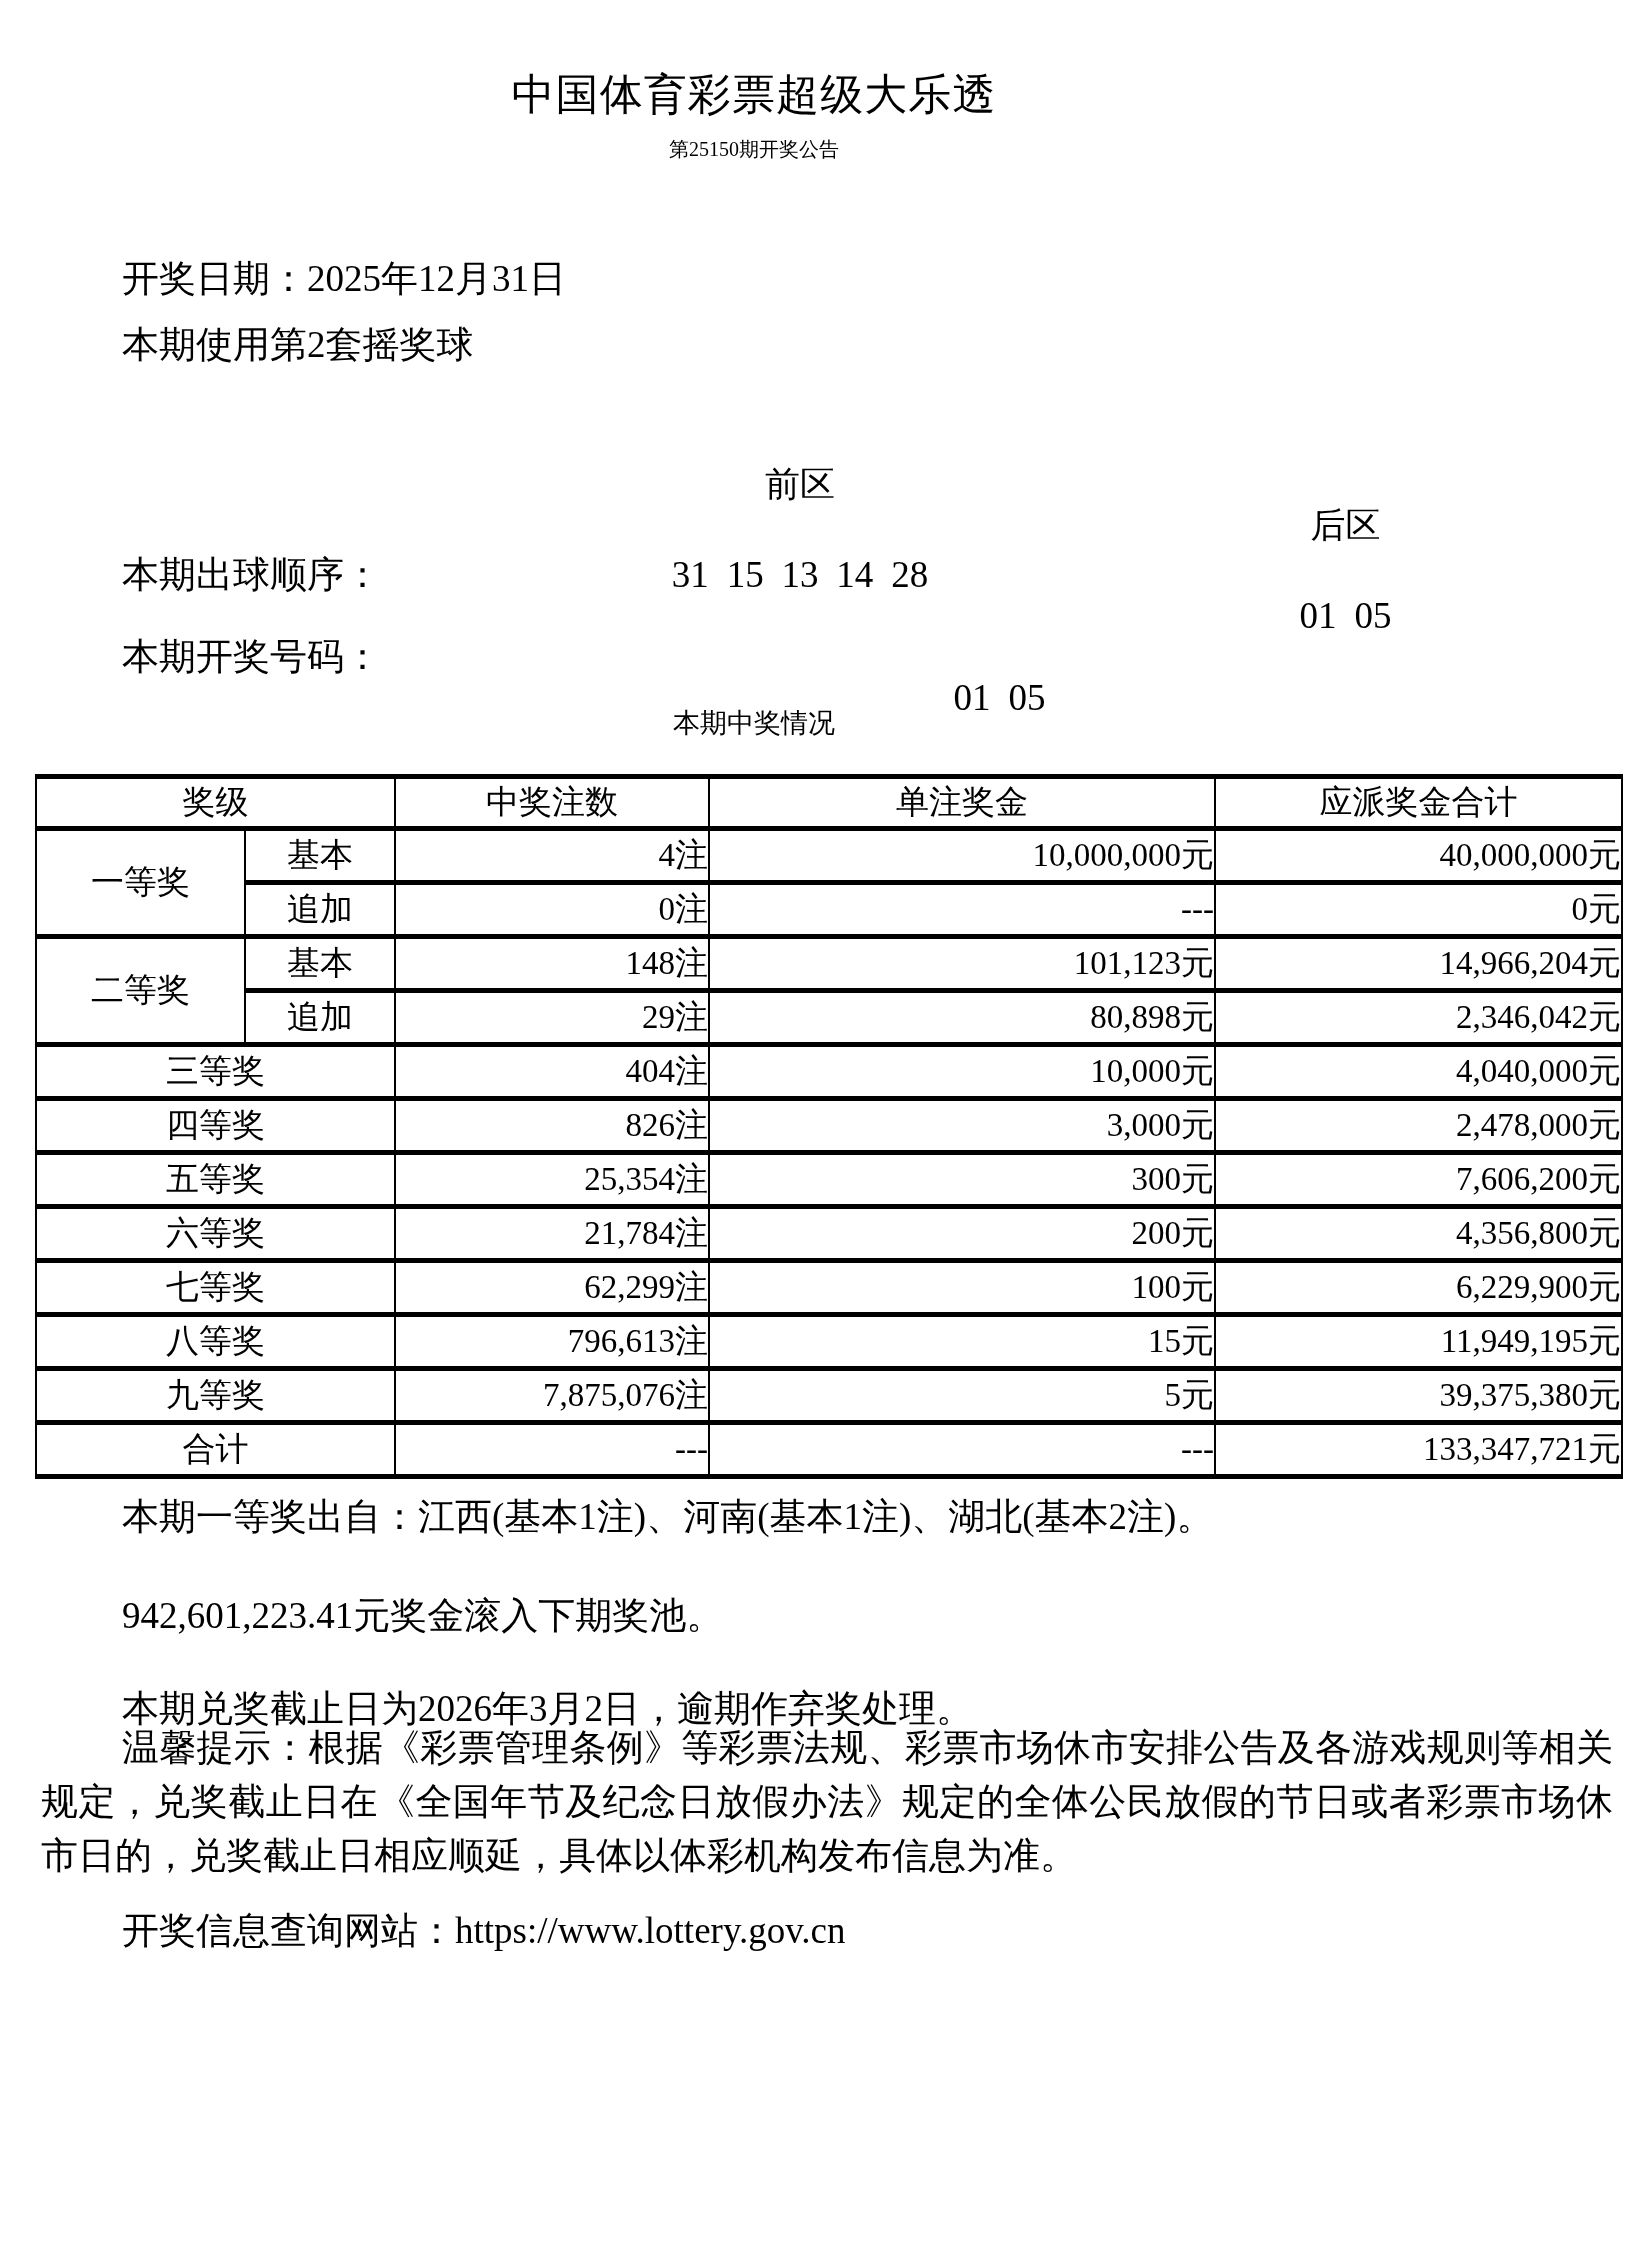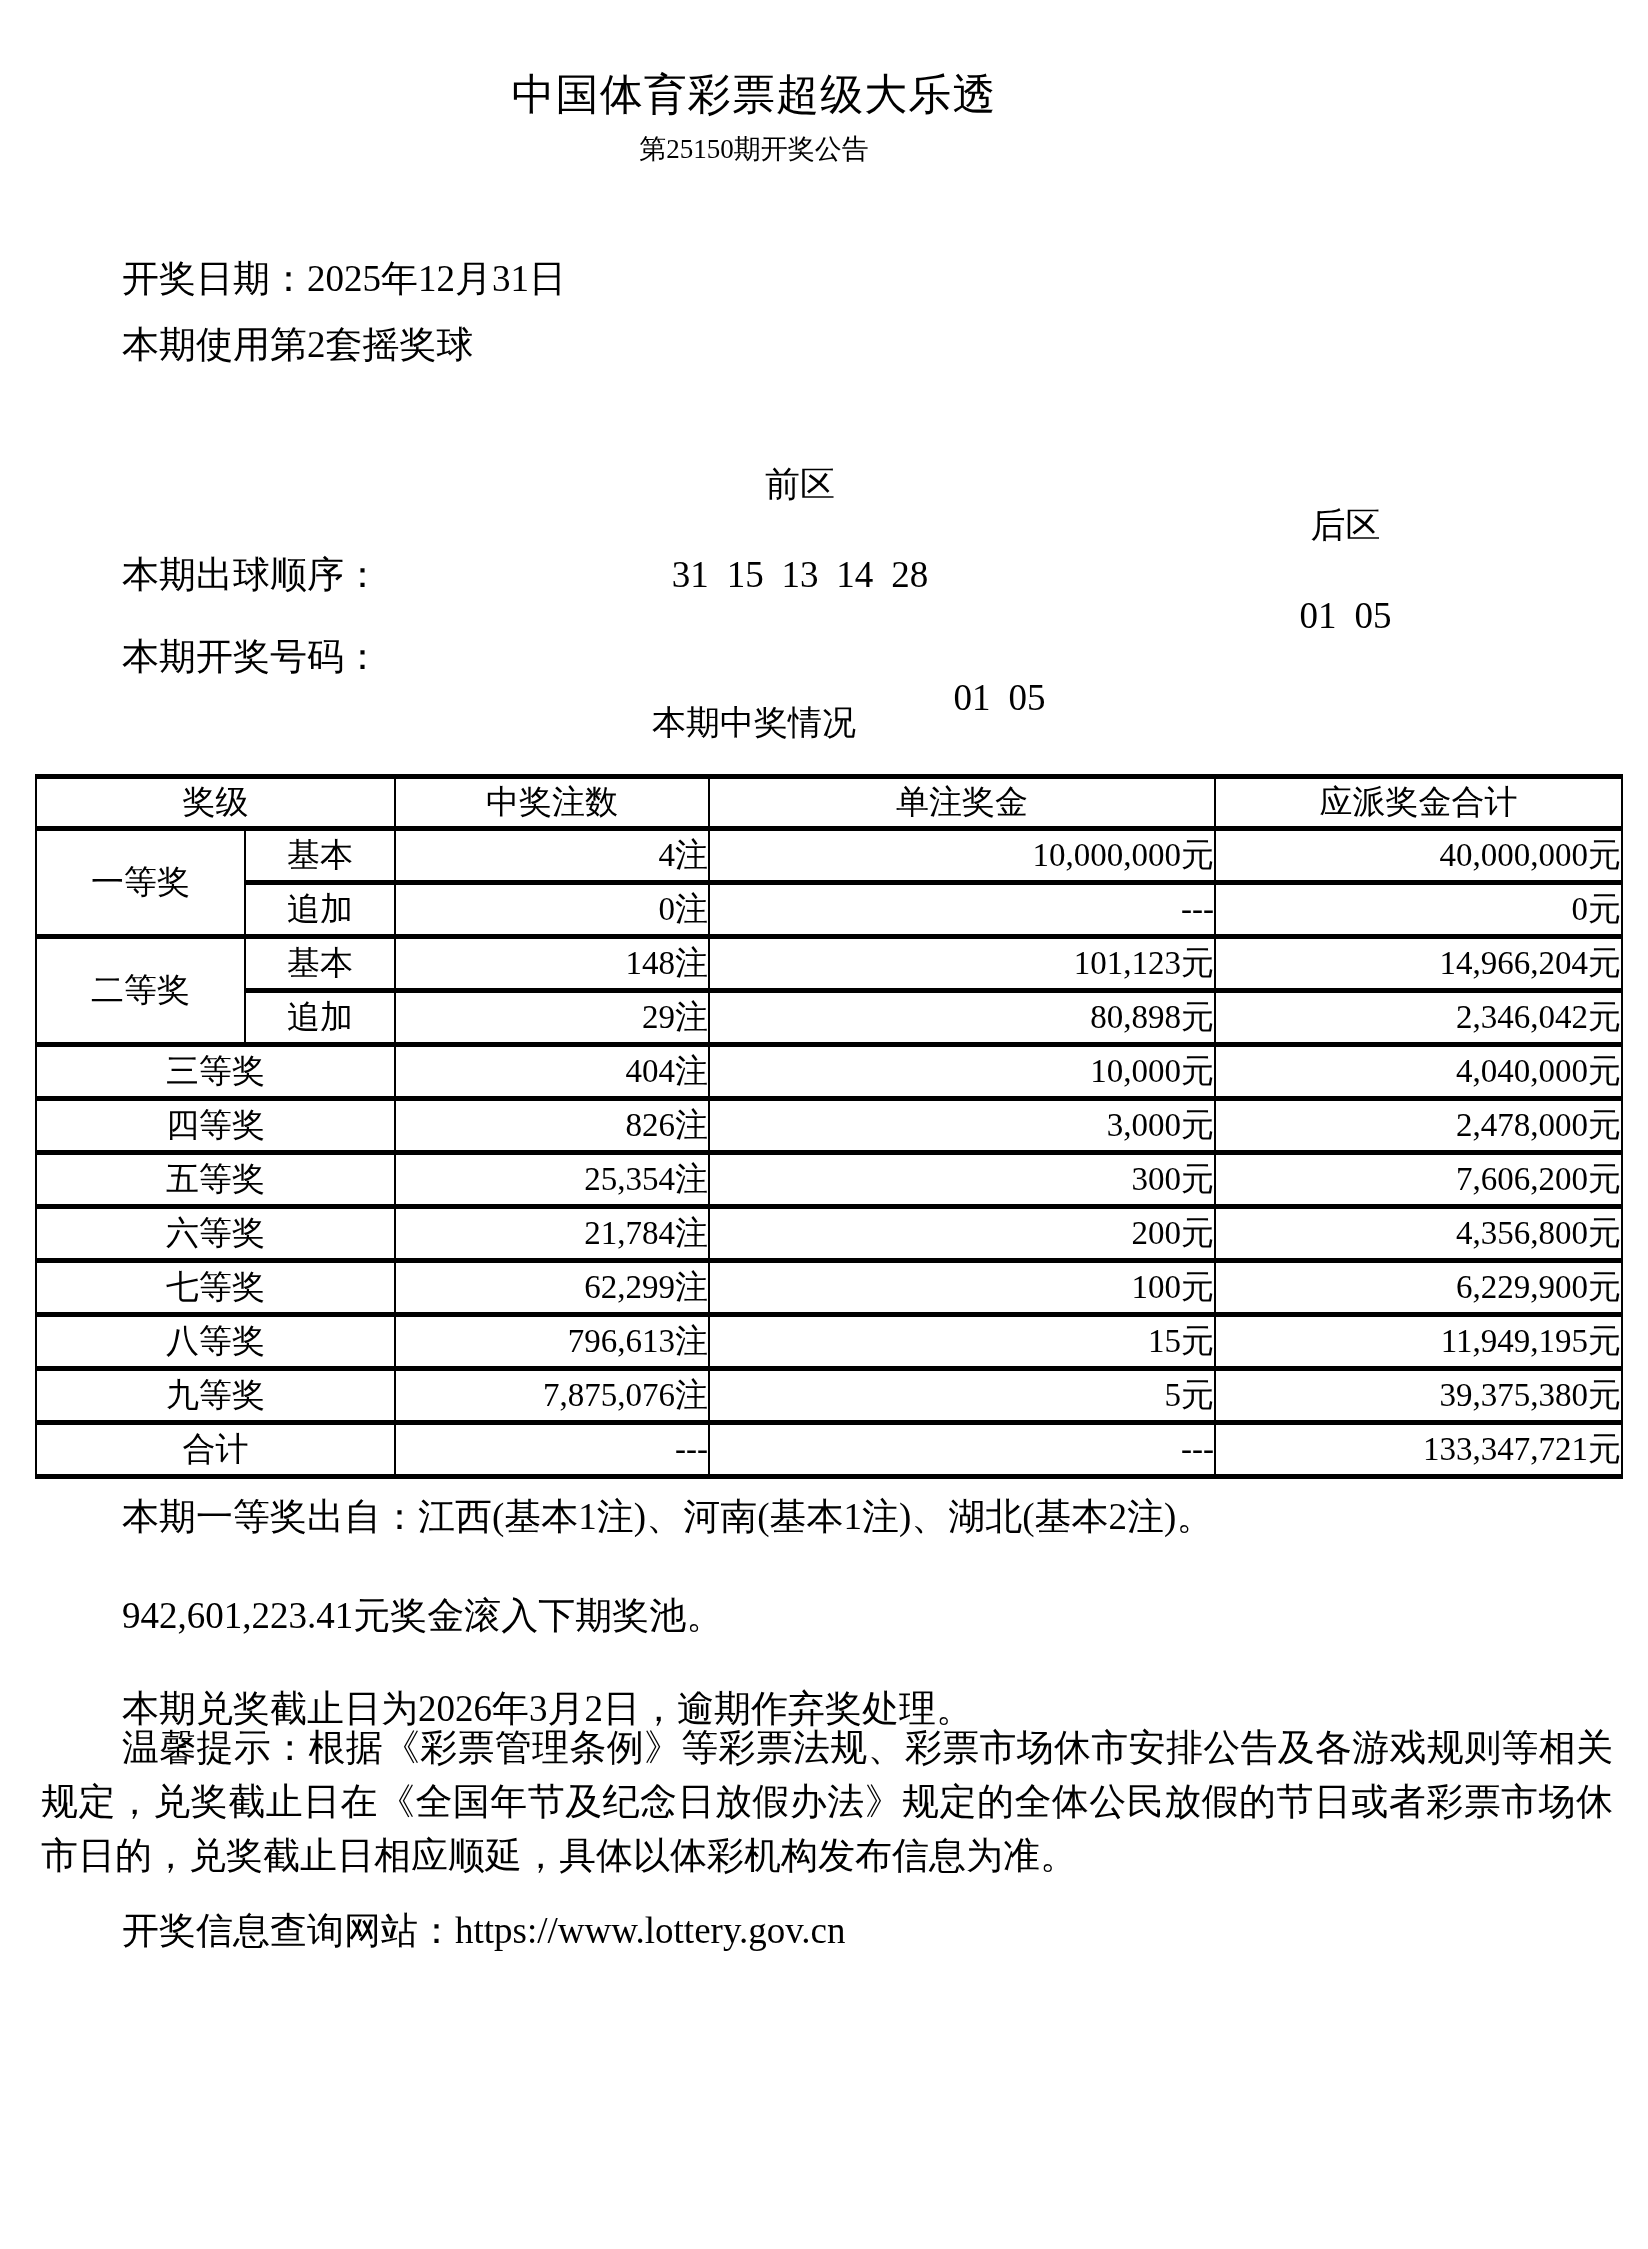--- a/index.html
+++ b/index.html
@@ -4,33 +4,33 @@
 <style>
   html,body{margin:0;padding:0;background:#ffffff;}
   body{
     width:1648px;height:2250px;position:relative;
     font-family:"Liberation Serif","DejaVu Serif",serif;
     color:#000;
   }
   .abs{position:absolute;left:0;}
   .center{width:1508px;text-align:center;}
   #title{top:68px;font-size:43px;line-height:54px;letter-spacing:1.1px;}
-  #subtitle{top:130px;font-size:27px;line-height:39px;}
+  #subtitle{top:130px;font-size:20px;line-height:39px;}
   #info{top:246px;left:122px;font-size:37px;line-height:66px;}
   
   .numrow{position:absolute;left:122px;display:flex;font-size:37px;line-height:43px;}
   .c-label{width:505px;}
   .c-front{width:346px;text-align:center;}
   .c-gap{width:259px;}
   .c-back{width:227px;text-align:center;margin-top:41px;}
   #zones{top:463px;font-size:35px;}
   #row-order{top:553px;}
   #row-winning{top:635px;}
   .nums{word-spacing:8.6px;}
-  #section-title{top:701px;font-size:34px;line-height:44px;}
+  #section-title{top:701px;font-size:27px;line-height:44px;}
   
   #prize-table{position:absolute;top:774px;left:35px;border-collapse:collapse;table-layout:fixed;width:1585px;}
   #prize-table td{
     border:2.2px solid #000;border-top-width:5.4px;border-bottom-width:5.4px;
     font-size:33px;vertical-align:middle;padding:0;overflow:hidden;
   }
   #prize-table tr{height:54px;}
   #prize-table tr.head{height:52px;}
   #prize-table td.ctr{text-align:center;}
   #prize-table td.num{text-align:right;}

